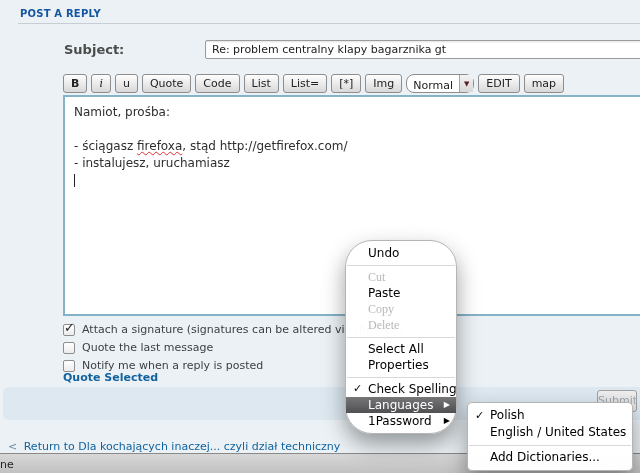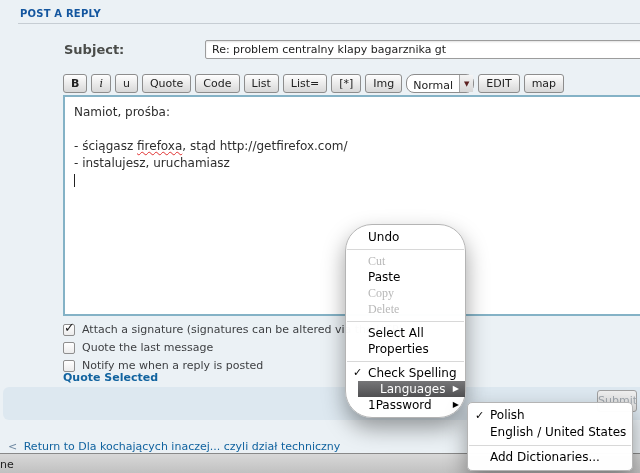--- a/index.html
+++ b/index.html
@@ -60,28 +60,28 @@
 
   
   .return-row{position:absolute;left:8px;top:440px;font-size:11px;}
   .return-arrow{color:#6d87a0;margin-right:3px;}
   .return-link{color:var(--link-blue);text-decoration:none;}
   .status-bar{position:absolute;left:0;right:0;top:453px;height:32px;background:linear-gradient(#d8d8d8,#b2b2b2);border-top:1px solid #898989;}
   .status-text{position:absolute;left:0px;top:4px;font-size:11px;color:#222;}
 
   
   .menu{position:absolute;background:rgba(255,255,255,.98);border:1px solid #b4b4b4;border-radius:5px;box-shadow:0 10px 22px rgba(0,0,0,.38);padding:4px 0;z-index:10;}
-  .menu-main{left:345px;top:224px;width:121px;border-radius:27px;}
+  .menu-main{left:345px;top:240px;width:112px;border-radius:27px;}
   .menu-sub{left:467px;top:402px;width:166px;z-index:11;}
   .mi{position:relative;height:16px;line-height:16px;font-size:12px;color:#000;padding-left:22px;padding-right:14px;white-space:nowrap;}
   .menu-sub .mi{height:17px;line-height:17px;}
   .mi.disabled{color:var(--disabled-grey);font-family:Liberation Serif, serif;}
   .mi .mark{position:absolute;left:7px;top:0;font-size:11px;}
   .mi .sub-arrow{position:absolute;right:6px;top:0;font-size:8px;}
-  .mi.highlight{background:linear-gradient(var(--menu-highlight-top),var(--menu-highlight-bottom));color:#fff;margin-left:12px;}
+  .mi.highlight{background:linear-gradient(var(--menu-highlight-top),var(--menu-highlight-bottom));color:#fff;}
   .menu-sep{border-top:1px solid #d8d8d8;margin:4px 1px 3px 1px;height:0;}
 </style>
 </head>
 <body>
 
 <div class="stage">
 
   <div class="post-header">POST A REPLY</div>
   <div class="header-rule"></div>
 

